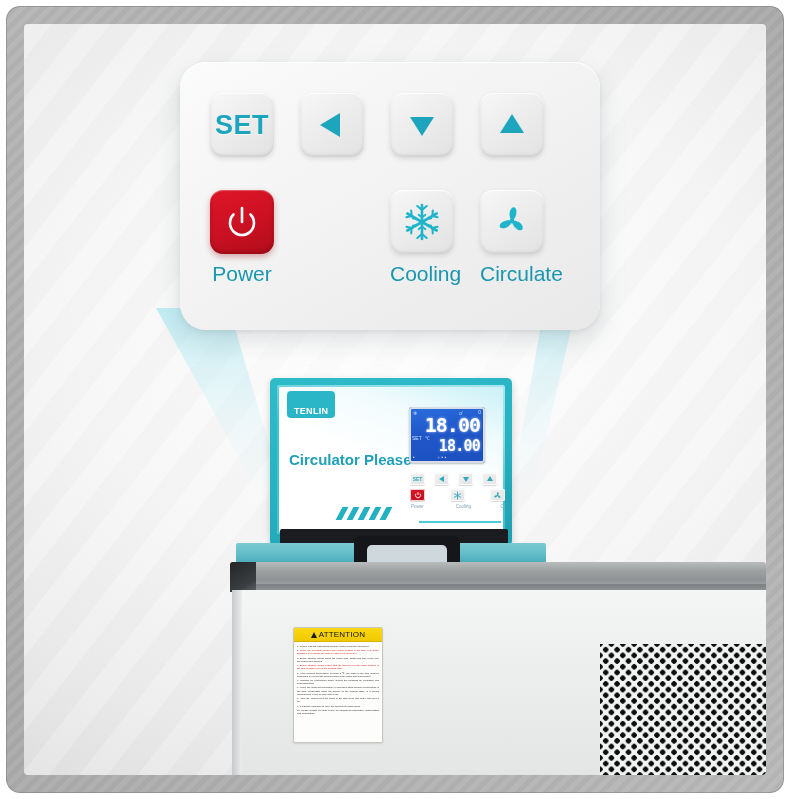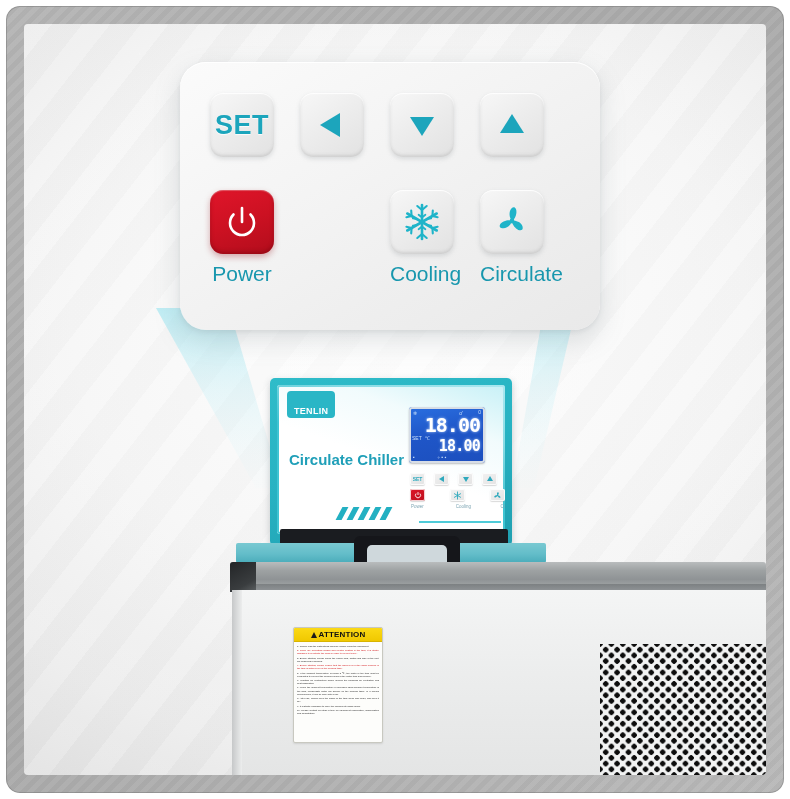--- a/index.html
+++ b/index.html
@@ -424,21 +424,21 @@
     border-bottom: 1px solid #d8b400;
   }
   .warn-head .tri {
     width: 0; height: 0;
     border-left: 3.5px solid transparent;
     border-right: 3.5px solid transparent;
     border-bottom: 6px solid #1a1a1a;
   }
   .warn-head .txt {
     font-size: 8px;
-    font-weight: bold;
+    font-weight: normal;
     color: #111111;
     letter-spacing: 0.2px;
   }
   .warn-list {
     padding: 3px 3px 2px 3px;
     margin: 0;
     list-style: none;
   }
   .warn-list li {
     font-size: 2.4px;
@@ -583,21 +583,21 @@
       </div>
     </div>
 
     <div class="device">
       <div class="device-shell"></div>
 
       <div class="device-face">
         <div class="face-sheen"></div>
 
         <div class="brand-badge">TENLIN</div>
-        <div class="model-name">Circulate Chiller</div>
+        <div class="model-name">Circulator Please</div>
 
         <div class="stripes">
           <i style="left:0px"></i>
             <i style="left:11px"></i>
             <i style="left:22px"></i>
             <i style="left:33px"></i>
             <i style="left:44px"></i>
         </div>
         <div class="underline"></div>
 

